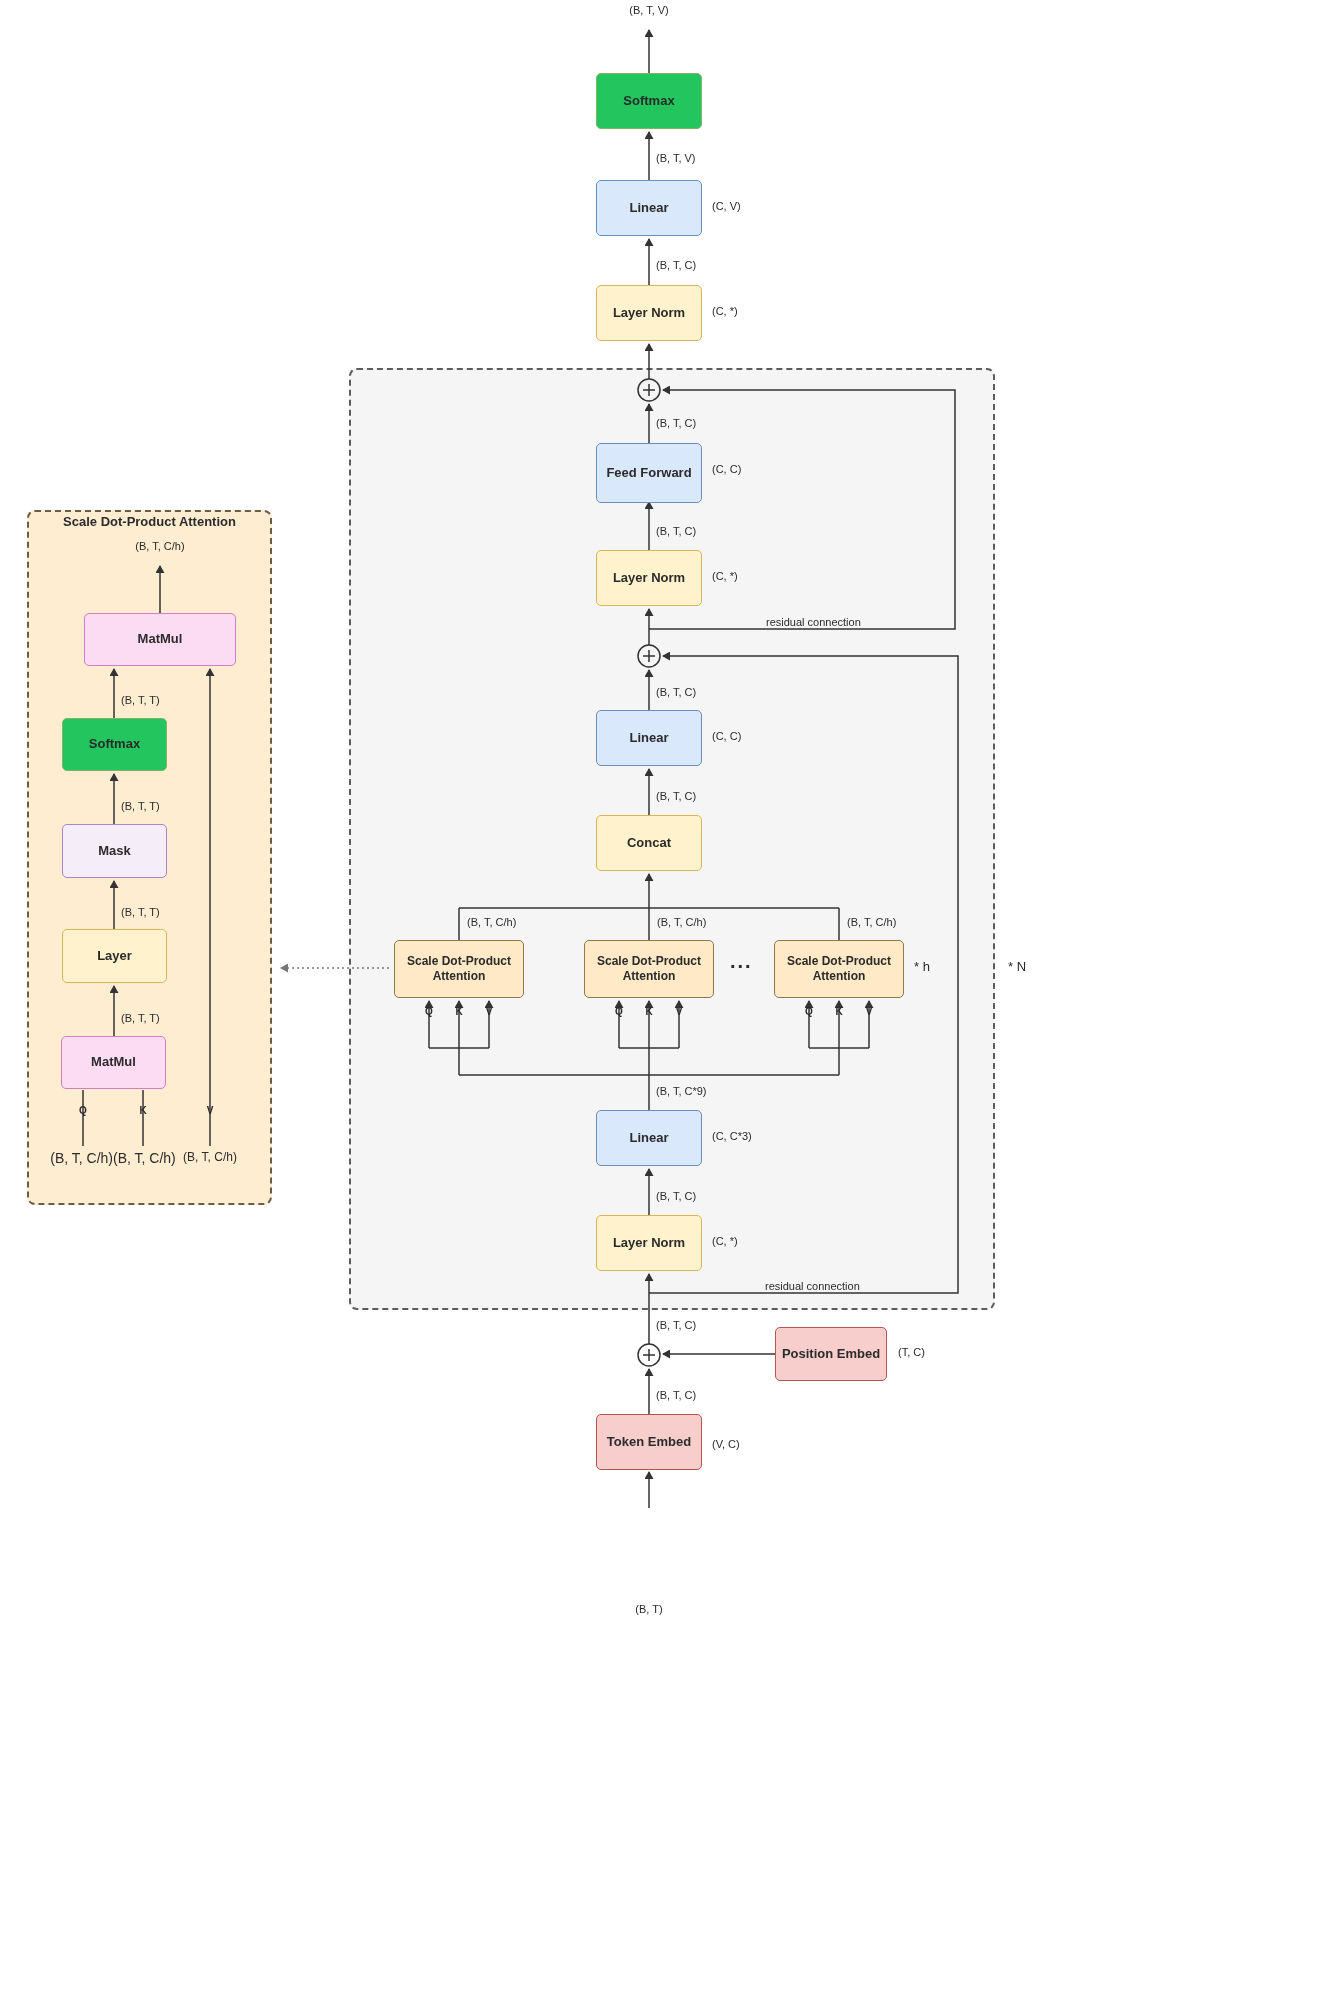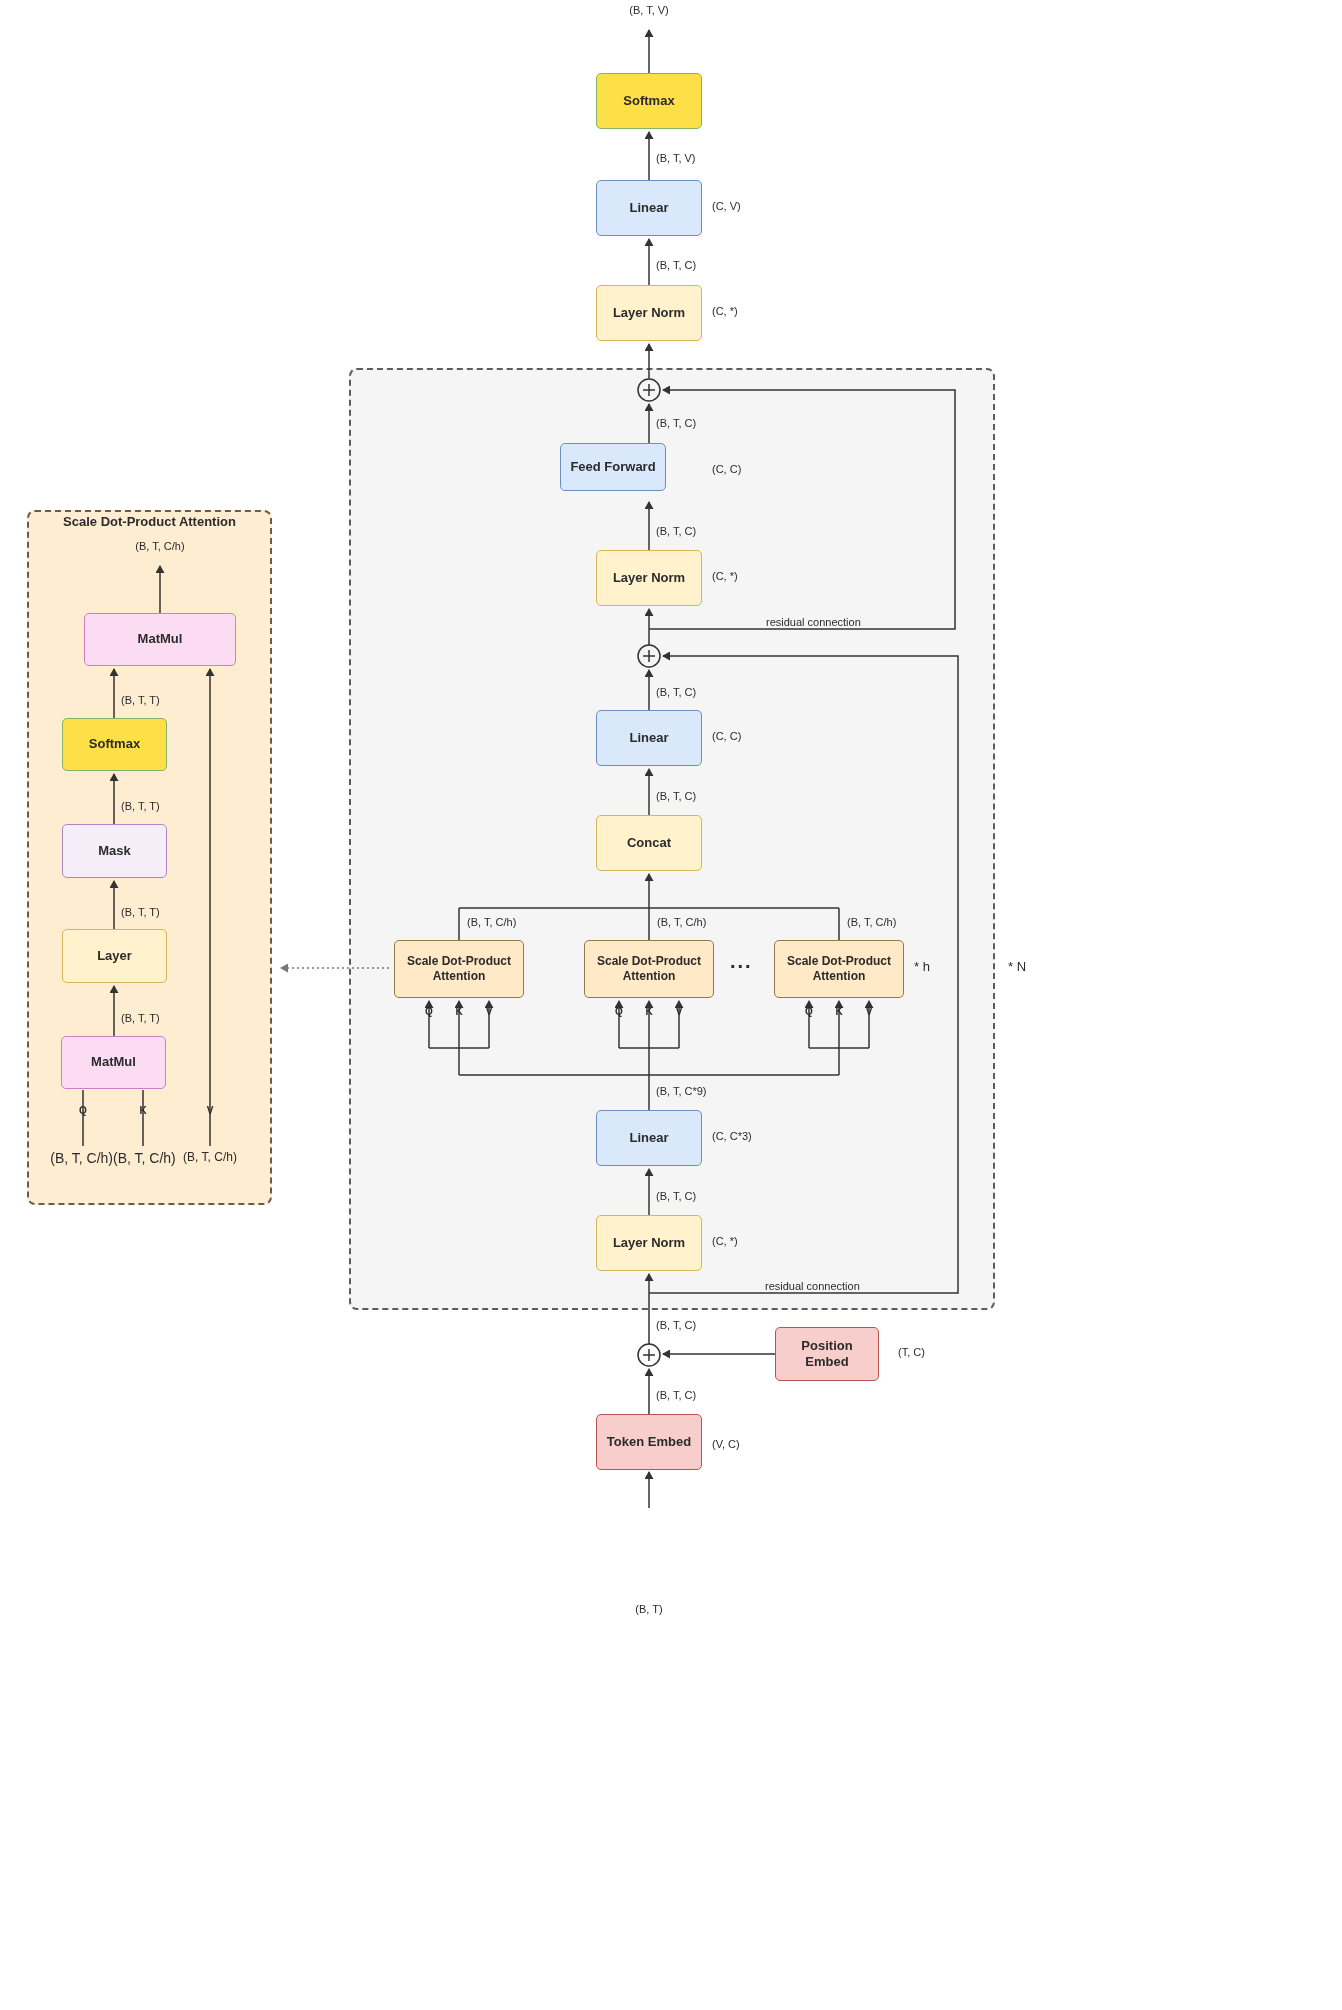--- a/index.html
+++ b/index.html
@@ -11,21 +11,21 @@
   .panel.gray { background:#f5f5f5; }
   .panel.tan  { background:#ffedd2; border-color:#6b5d45; }
   .wires { position:absolute; left:0; top:0; pointer-events:none; }
   .w  { fill:none; stroke:#333; stroke-width:1.5; }
   .wd { fill:none; stroke:#777; stroke-width:1.4; stroke-dasharray:2 3; }
   .node {
     position:absolute; display:flex; align-items:center; justify-content:center;
     text-align:center; font-size:13px; font-weight:bold; line-height:1.25;
     border:1.6px solid; border-radius:5px; box-sizing:border-box; padding:2px 4px;
   }
-  .green    { background:#fde047; border-color:#82b366; }
+  .green    { background:#22c55e; border-color:#82b366; }
   .blue     { background:#dae8fc; border-color:#6c8ebf; }
   .yellow   { background:#fff2cc; border-color:#d6b656; }
   .red      { background:#f8cecc; border-color:#b85450; }
   .pink     { background:#fcdcf2; border-color:#d17fc0; }
   .lavender { background:#f5eef8; border-color:#ad85c9; }
   .tanbox   { background:#ffe9c6; border-color:#8f7a4e; font-size:12px; }
   .ann  { position:absolute; font-size:11px; white-space:nowrap; }
   .ann.center { text-align:center; }
   .qkv  { position:absolute; font-size:10px; font-weight:bold; transform:translateX(-50%); }
   .res  { position:absolute; font-size:11px; white-space:nowrap; }
@@ -120,21 +120,21 @@
   <div class="ann center" style="left:599px;top:4px;width:100px">(B, T, V)</div>
   <div class="node green" style="left:596px;top:73px;width:106px;height:56px">Softmax</div>
   <div class="ann" style="left:656px;top:152px">(B, T, V)</div>
   <div class="node blue" style="left:596px;top:180px;width:106px;height:56px">Linear</div>
   <div class="ann" style="left:712px;top:200px">(C, V)</div>
   <div class="ann" style="left:656px;top:259px">(B, T, C)</div>
   <div class="node yellow" style="left:596px;top:285px;width:106px;height:56px">Layer Norm</div>
   <div class="ann" style="left:712px;top:305px">(C, *)</div>
 
   <div class="ann" style="left:656px;top:417px">(B, T, C)</div>
-  <div class="node blue" style="left:560px;top:443px;width:106px;height:48px">Feed Forward</div>
+  <div class="node blue" style="left:596px;top:443px;width:106px;height:60px">Feed Forward</div>
   <div class="ann" style="left:712px;top:463px">(C, C)</div>
   <div class="ann" style="left:656px;top:525px">(B, T, C)</div>
   <div class="node yellow" style="left:596px;top:550px;width:106px;height:56px">Layer Norm</div>
   <div class="ann" style="left:712px;top:570px">(C, *)</div>
   <div class="res" style="left:766px;top:616px">residual connection</div>
 
   <div class="ann" style="left:656px;top:686px">(B, T, C)</div>
   <div class="node blue" style="left:596px;top:710px;width:106px;height:56px">Linear</div>
   <div class="ann" style="left:712px;top:730px">(C, C)</div>
   <div class="ann" style="left:656px;top:790px">(B, T, C)</div>
@@ -163,21 +163,21 @@
 
   <div class="ann" style="left:656px;top:1085px">(B, T, C*9)</div>
   <div class="node blue" style="left:596px;top:1110px;width:106px;height:56px">Linear</div>
   <div class="ann" style="left:712px;top:1130px">(C, C*3)</div>
   <div class="ann" style="left:656px;top:1190px">(B, T, C)</div>
   <div class="node yellow" style="left:596px;top:1215px;width:106px;height:56px">Layer Norm</div>
   <div class="ann" style="left:712px;top:1235px">(C, *)</div>
   <div class="res" style="left:765px;top:1280px">residual connection</div>
 
   <div class="ann" style="left:656px;top:1319px">(B, T, C)</div>
-  <div class="node red" style="left:775px;top:1327px;width:104px;height:54px">Position Embed</div>
+  <div class="node red" style="left:775px;top:1327px;width:112px;height:54px">Position Embed</div>
   <div class="ann" style="left:898px;top:1346px">(T, C)</div>
   <div class="ann" style="left:656px;top:1389px">(B, T, C)</div>
   <div class="node red" style="left:596px;top:1414px;width:106px;height:56px">Token Embed</div>
   <div class="ann" style="left:712px;top:1438px">(V, C)</div>
   <div class="ann center" style="left:599px;top:1603px;width:100px">(B, T)</div>
 
   <div class="title" style="left:32px;top:514px;width:235px">Scale Dot-Product Attention</div>
   <div class="ann center" style="left:110px;top:540px;width:100px">(B, T, C/h)</div>
   <div class="node pink" style="left:84px;top:613px;width:152px;height:53px">MatMul</div>
   <div class="ann" style="left:121px;top:694px">(B, T, T)</div>

